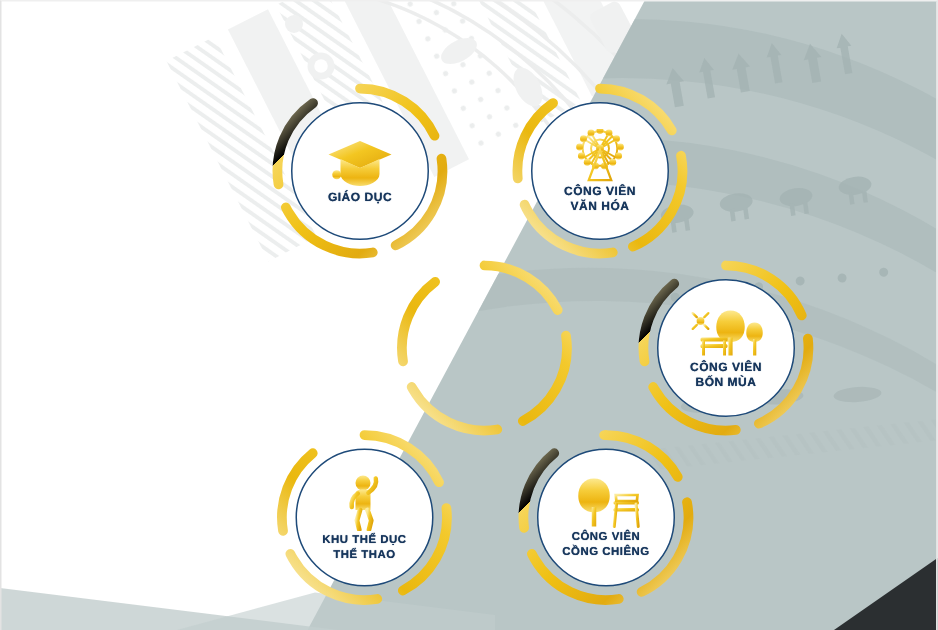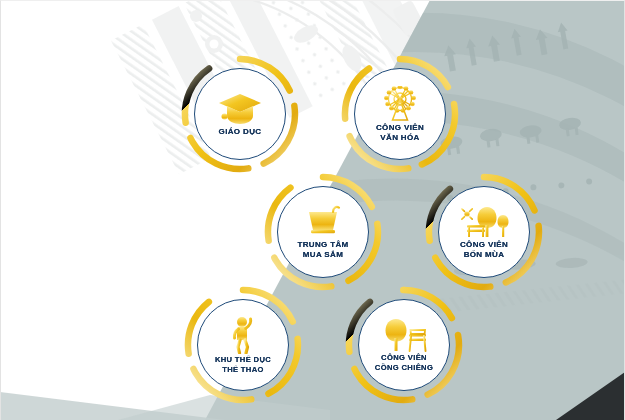--- a/index.html
+++ b/index.html
@@ -275,31 +275,20 @@
       <div class="label">CÔNG VIÊN
 VĂN HÓA</div>
     </div>
   </div>
 
 
   <div class="node" id="node3" style="left: 323px; top: 232px;">
     <svg class="gold" viewBox="0 0 118 118">
       <path d="M 59 4 A 55 55 0 1 1 58.9 4" fill="none" stroke="url(#goldB)" stroke-width="6.5" stroke-linecap="round" stroke-dasharray="60 18 68 18 68 18 60 36"></path>
     </svg>
-    <div class="inner">
-      <svg class="icon" width="40" height="34" viewBox="0 0 40 34">
-        <path d="M6 7 L34 7 L30 25 L10 25 Z" fill="url(#iconGold)"></path>
-        <rect x="8" y="25" width="24" height="3.2" rx="1.2" fill="url(#iconGold2)"></rect>
-        <path d="M30 7 C30 2.6 33 1 36 2.6" fill="none" stroke="url(#iconGold2)" stroke-width="2.2" stroke-linecap="round"></path>
-        <line x1="11" y1="28.2" x2="11" y2="32" stroke="url(#iconGold2)" stroke-width="2" stroke-linecap="round"></line>
-        <line x1="29" y1="28.2" x2="29" y2="32" stroke="url(#iconGold2)" stroke-width="2" stroke-linecap="round"></line>
-      </svg>
-      <div class="label">TRUNG TÂM
-MUA SẮM</div>
-    </div>
   </div>
 
   <div class="node" id="node4" style="left: 484px; top: 232px;">
     <svg class="gold" viewBox="0 0 118 118">
       <path d="M 59 4 A 55 55 0 1 1 58.9 4" fill="none" stroke="url(#goldA)" stroke-width="6.5" stroke-linecap="round" stroke-dasharray="64 16 70 16 66 18 58 38"></path>
     </svg>
     <div class="inner">
       <svg class="icon" width="50" height="34" viewBox="0 0 50 34">
 
         <g stroke="url(#iconGold2)" stroke-width="1.6" stroke-linecap="round">

